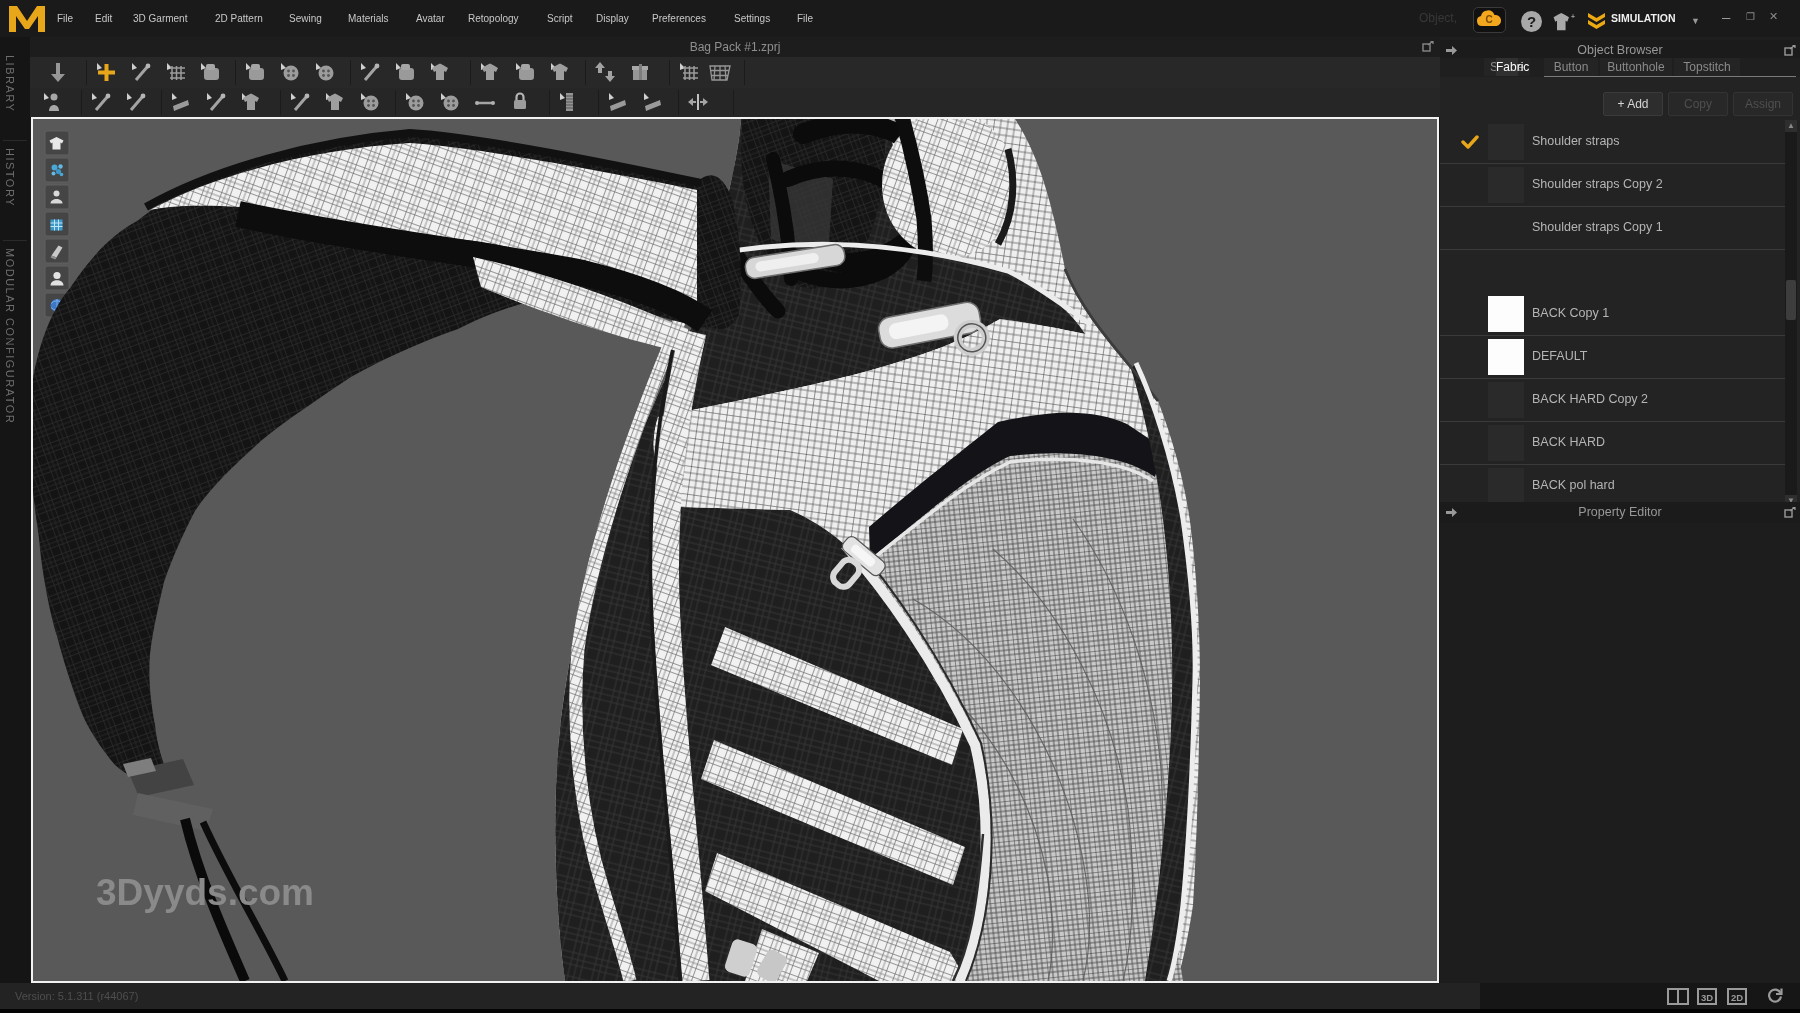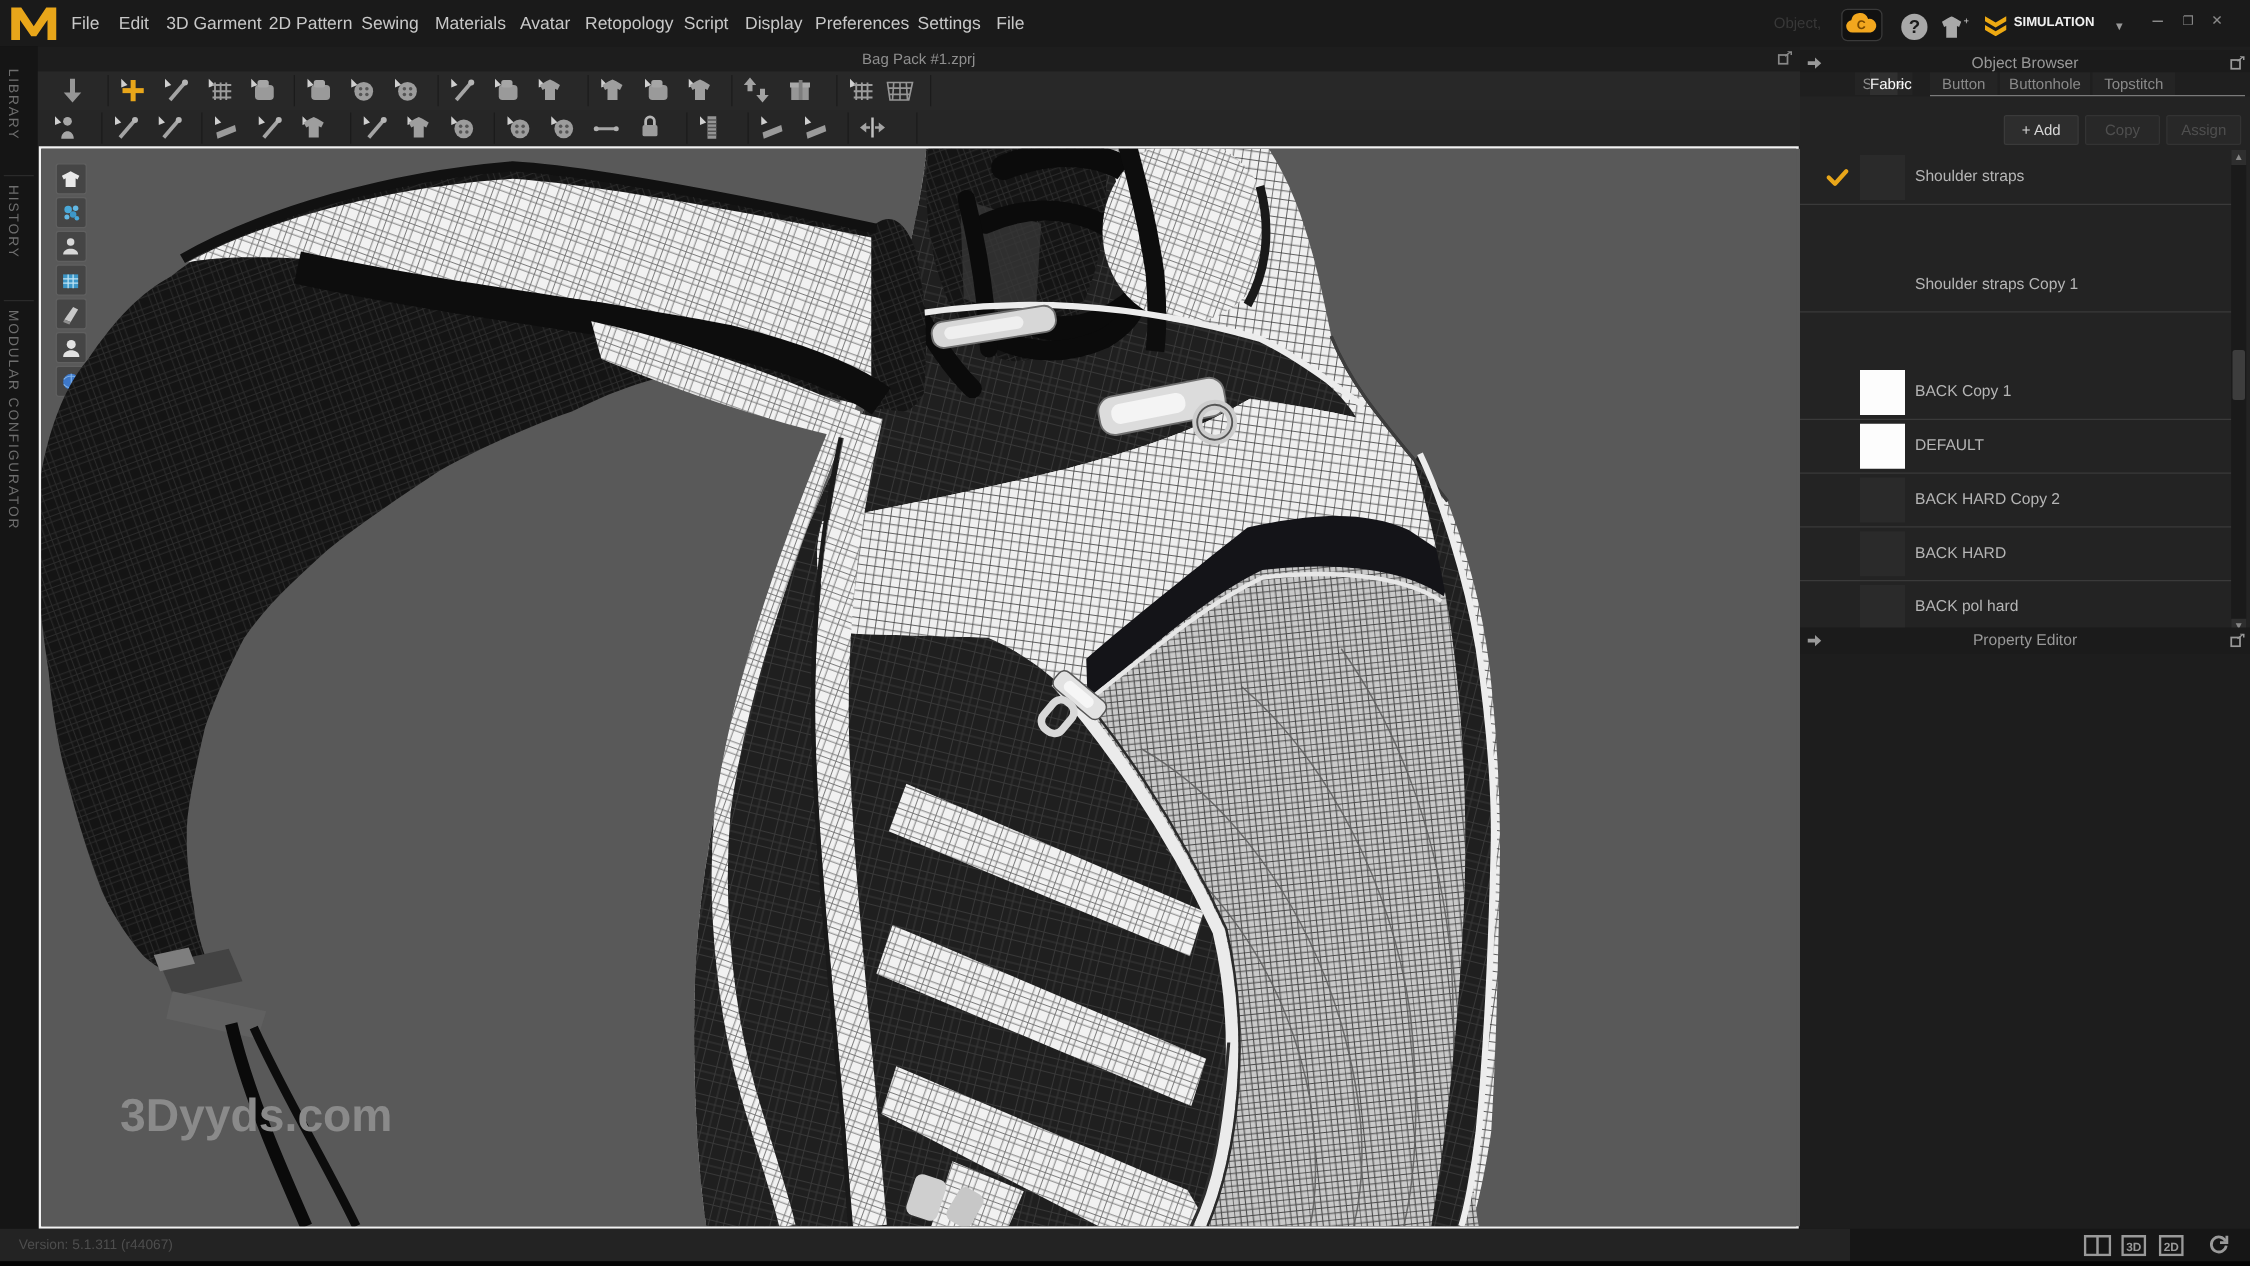--- a/index.html
+++ b/index.html
@@ -1,18 +1,18 @@
 <!DOCTYPE html>
 <html><head><meta charset="utf-8">
 <style>
 html,body{margin:0;padding:0;width:1800px;height:1013px;overflow:hidden;background:#000;font-family:"Liberation Sans",sans-serif;}
 .abs{position:absolute;}
 #root{position:relative;width:1800px;height:1013px;background:#161616;}
 #menubar{left:0;top:0;width:1800px;height:37px;background:#1a1a1a;}
-.menu{position:absolute;top:0;height:37px;line-height:37px;color:#c8c8c8;font-size:14px;}
+.menu{position:absolute;top:0;height:37px;line-height:37px;color:#c8c8c8;font-size:10px;}
 #titlebar{left:30px;top:37px;width:1410px;height:20px;background:#1d1d1d;color:#8f8f8f;font-size:12px;line-height:20px;text-align:center;}
 #toolbar1{left:30px;top:57px;width:1410px;height:31px;background:#282828;}
 #toolbar2{left:30px;top:88px;width:1410px;height:29px;background:#262626;}
 #leftbar{left:0;top:37px;width:30px;height:946px;background:#151515;}
 .vtext{position:absolute;left:4px;writing-mode:vertical-lr;color:#6e6e6e;font-size:11px;letter-spacing:1.5px;}
 #vpborder{left:31px;top:117px;width:1404px;height:862px;border:2px solid #f2f2f2;}
 #statusbar{left:0;top:983px;width:1480px;height:26px;background:#232323;}
 #blackstrip{left:0;top:1009px;width:1800px;height:4px;background:#040404;}
 #rpanel{left:1440px;top:37px;width:360px;height:946px;background:#1e1e1e;}
 .hdrbar{position:absolute;left:0;width:360px;height:21px;background:#1b1b1b;color:#989898;font-size:12.5px;text-align:center;line-height:21px;}
@@ -257,21 +257,21 @@
       <div style="position:absolute;left:703px;top:2px;width:1px;height:25px;background:#1b1b1b"></div>
     </div>
  <div class="abs" id="leftbar">
   <div style="position:absolute;left:3px;top:103px;width:24px;height:1px;background:#2a2a2a"></div>
       <div style="position:absolute;left:3px;top:203px;width:24px;height:1px;background:#2a2a2a"></div>
       <div class="vtext" style="top:18px;">LIBRARY</div>
   <div class="vtext" style="top:111px;">HISTORY</div>
   <div class="vtext" style="top:211px;">MODULAR CONFIGURATOR</div>
  </div>
  <div class="abs" id="vpborder"></div>
- <div class="abs" id="viewport" style="left:33px;top:119px;width:1404px;height:862px;background:#595959;padding-left:17px;">
+ <div class="abs" id="viewport" style="left:33px;top:119px;width:1404px;height:862px;background:#595959;">
       <svg width="1404" height="862" viewBox="0 0 1404 862" style="position:absolute;left:0;top:0">
 <defs>
 <pattern id="pmW" width="28" height="28" patternUnits="userSpaceOnUse" patternTransform="rotate(8)">
  <rect width="28" height="28" fill="#efefef"></rect>
  <path d="M0 7 H28 M0 14 H28 M0 21 H28 M7 0 V28 M14 0 V28 M21 0 V28" stroke="#4d4d4d" stroke-width="0.7"></path>
  <path d="M0 0 H28 M0 0 V28" stroke="#333333" stroke-width="1"></path>
 </pattern>
 <pattern id="pmF" width="20" height="20" patternUnits="userSpaceOnUse" patternTransform="rotate(-6)">
  <rect width="20" height="20" fill="#c9c9c9"></rect>
  <path d="M0 5 H20 M0 10 H20 M0 15 H20 M5 0 V20 M10 0 V20 M15 0 V20" stroke="#4a4a4a" stroke-width="0.9"></path>
@@ -448,20 +448,24 @@
 <div style="position:absolute;left:163px;top:55px;width:58px;height:22px;background:#2d2d2d;border:1px solid #3a3a3a;border-radius:2px;color:#d5d5d5;font-size:12px;text-align:center;line-height:22px;">+ Add</div>
       <div style="position:absolute;left:228px;top:55px;width:58px;height:22px;background:#282828;border:1px solid #333;border-radius:2px;color:#4f4f4f;font-size:12px;text-align:center;line-height:22px;">Copy</div>
       <div style="position:absolute;left:293px;top:55px;width:58px;height:22px;background:#282828;border:1px solid #333;border-radius:2px;color:#4f4f4f;font-size:12px;text-align:center;line-height:22px;">Assign</div>
 <div style="position:absolute;left:0px;top:83px;width:345px;height:43px;border-bottom:1px solid #3a3a3a;">
         <svg style="position:absolute;left:21px;top:15px" width="18" height="14" viewBox="0 0 18 14">
           <path d="M2 7 L7 12 L16 2" stroke="#e8a61a" stroke-width="3.4" fill="none" stroke-linecap="round" stroke-linejoin="round"></path>
         </svg>
         <div style="position:absolute;left:48px;top:4px;width:36px;height:36px;background:#2a2a2a;"></div>
         <span style="position:absolute;left:92px;top:14px;color:#b5b5b5;font-size:12.5px;">Shoulder straps</span>
       </div>
+<div style="position:absolute;left:0px;top:126px;width:345px;height:43px;border-bottom:1px solid #3a3a3a;">
+        <div style="position:absolute;left:48px;top:4px;width:36px;height:36px;background:#2a2a2a;"></div>
+        <span style="position:absolute;left:92px;top:14px;color:#b5b5b5;font-size:12.5px;">Shoulder straps Copy 2</span>
+      </div>
 <div style="position:absolute;left:0px;top:169px;width:345px;height:43px;border-bottom:1px solid #3a3a3a;">
         <span style="position:absolute;left:92px;top:14px;color:#b5b5b5;font-size:12.5px;">Shoulder straps Copy 1</span>
       </div>
 <div style="position:absolute;left:0px;top:255px;width:345px;height:43px;border-bottom:1px solid #3a3a3a;">
         <div style="position:absolute;left:48px;top:4px;width:36px;height:36px;background:#fdfdfd;"></div>
         <span style="position:absolute;left:92px;top:14px;color:#b5b5b5;font-size:12.5px;">BACK Copy 1</span>
       </div>
 <div style="position:absolute;left:0px;top:298px;width:345px;height:43px;border-bottom:1px solid #3a3a3a;">
         <div style="position:absolute;left:48px;top:4px;width:36px;height:36px;background:#fdfdfd;"></div>
         <span style="position:absolute;left:92px;top:14px;color:#b5b5b5;font-size:12.5px;">DEFAULT</span>

